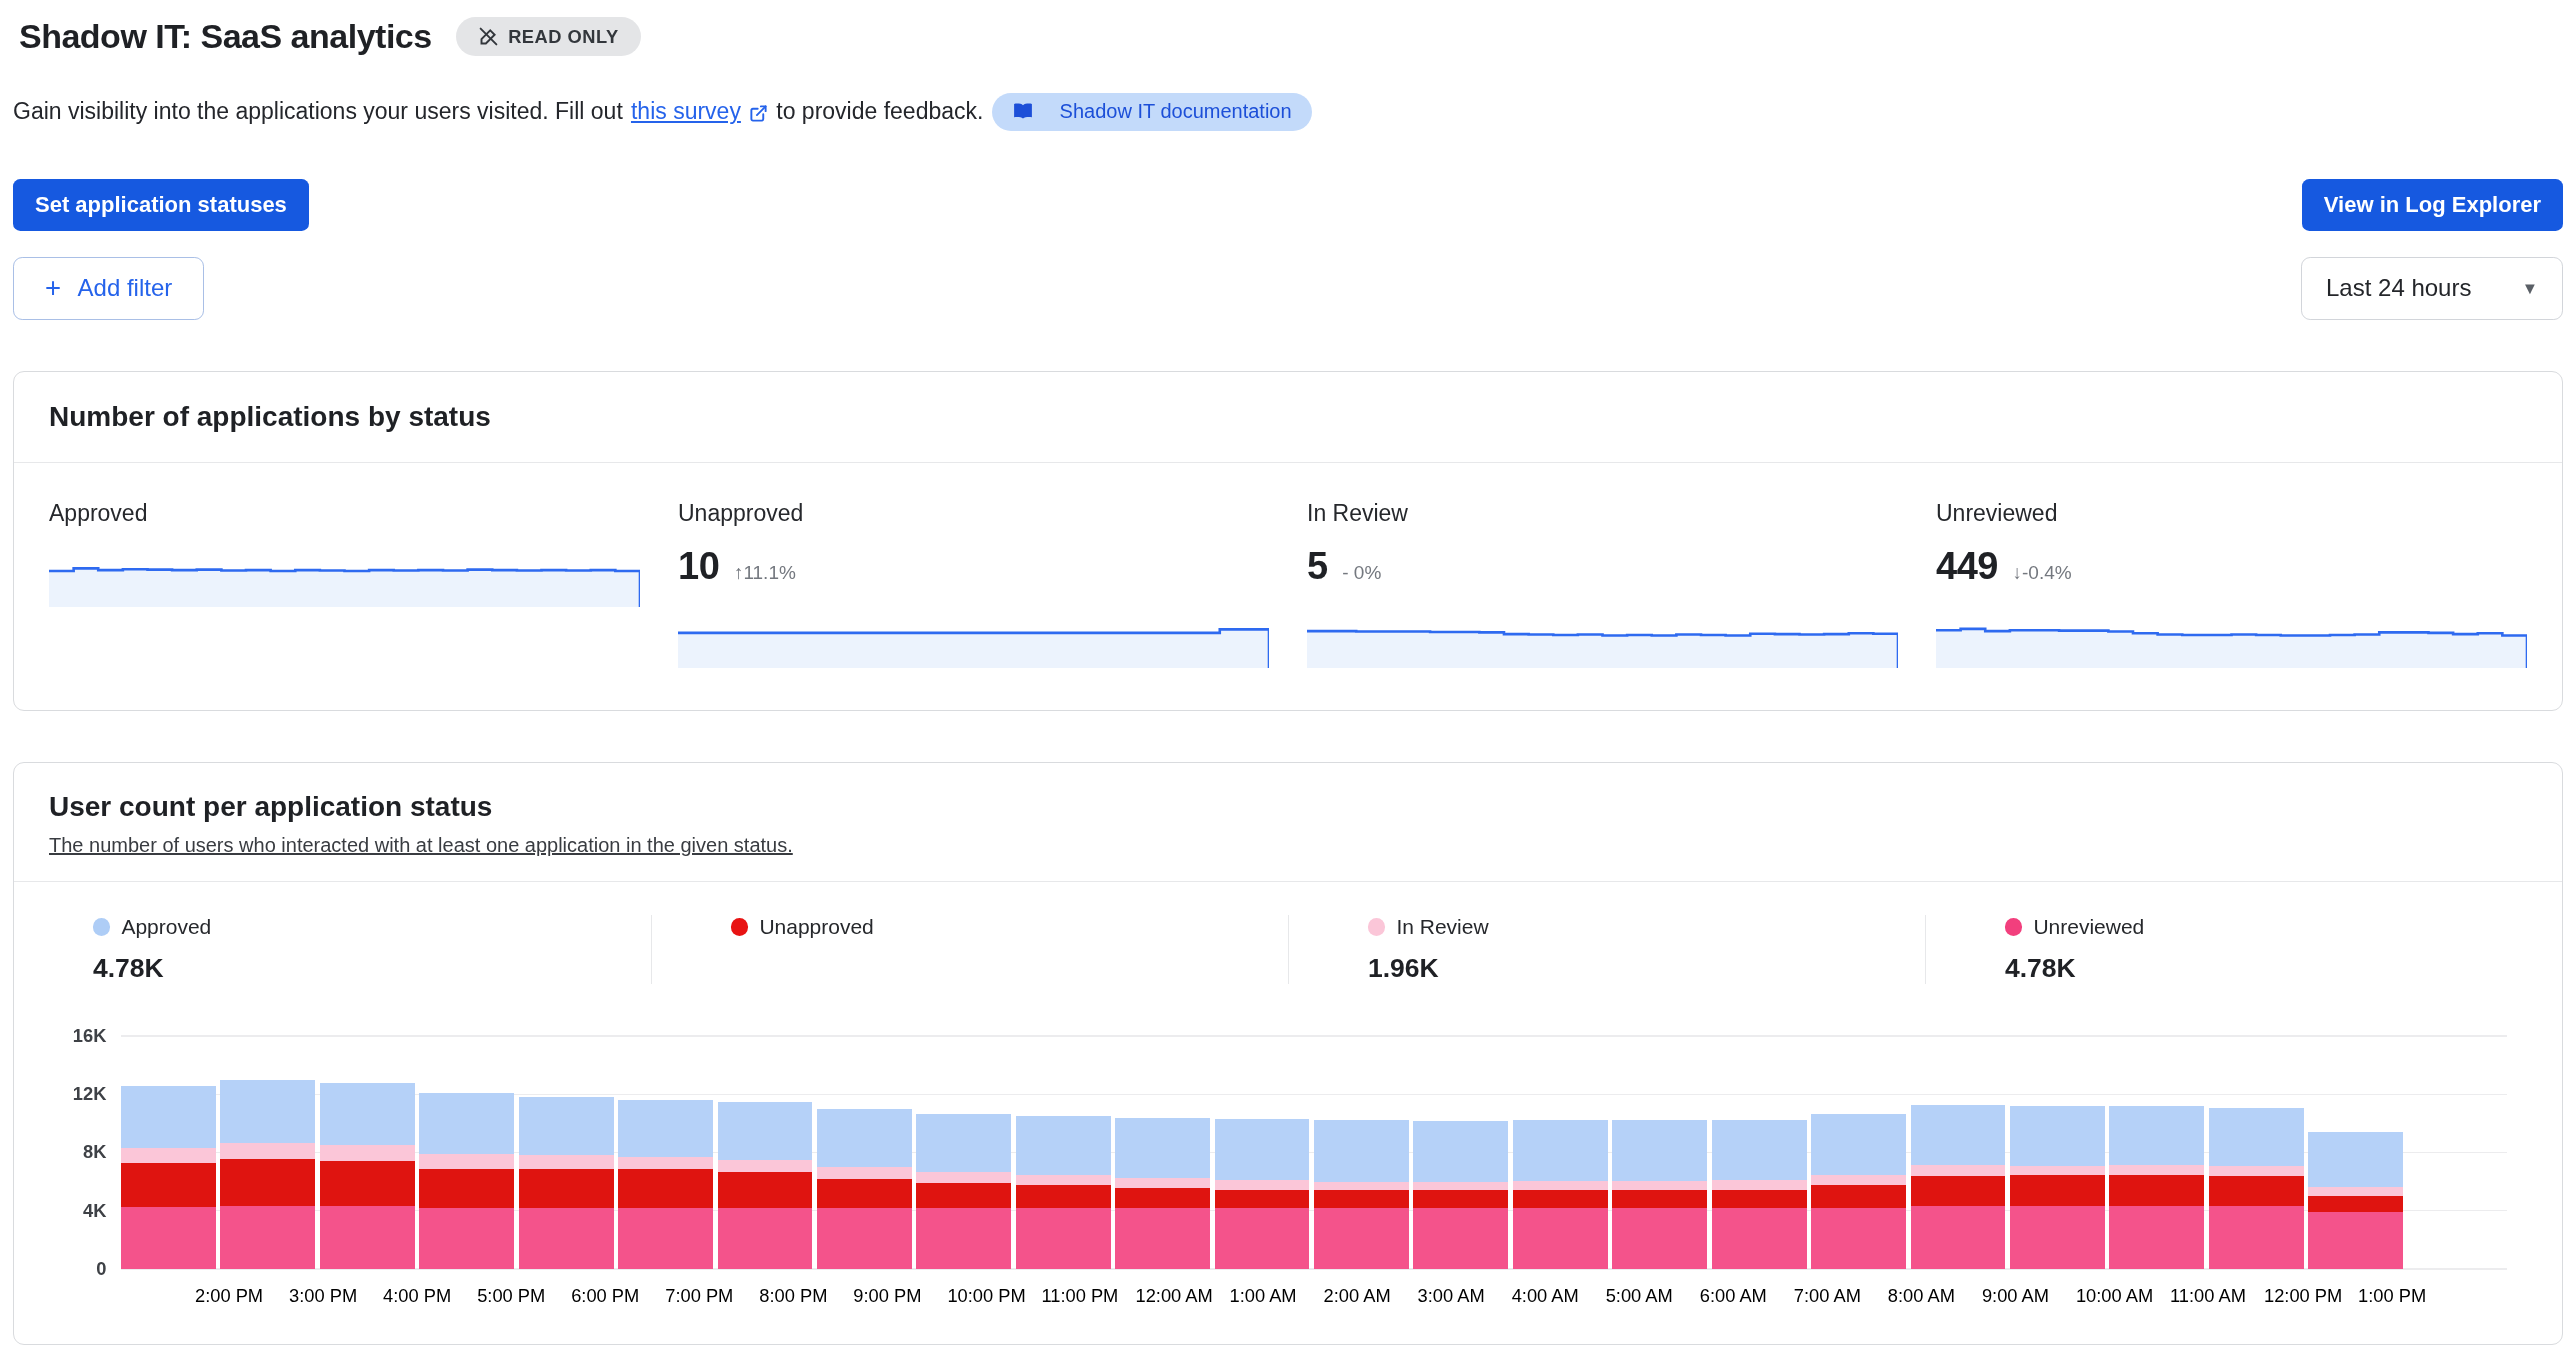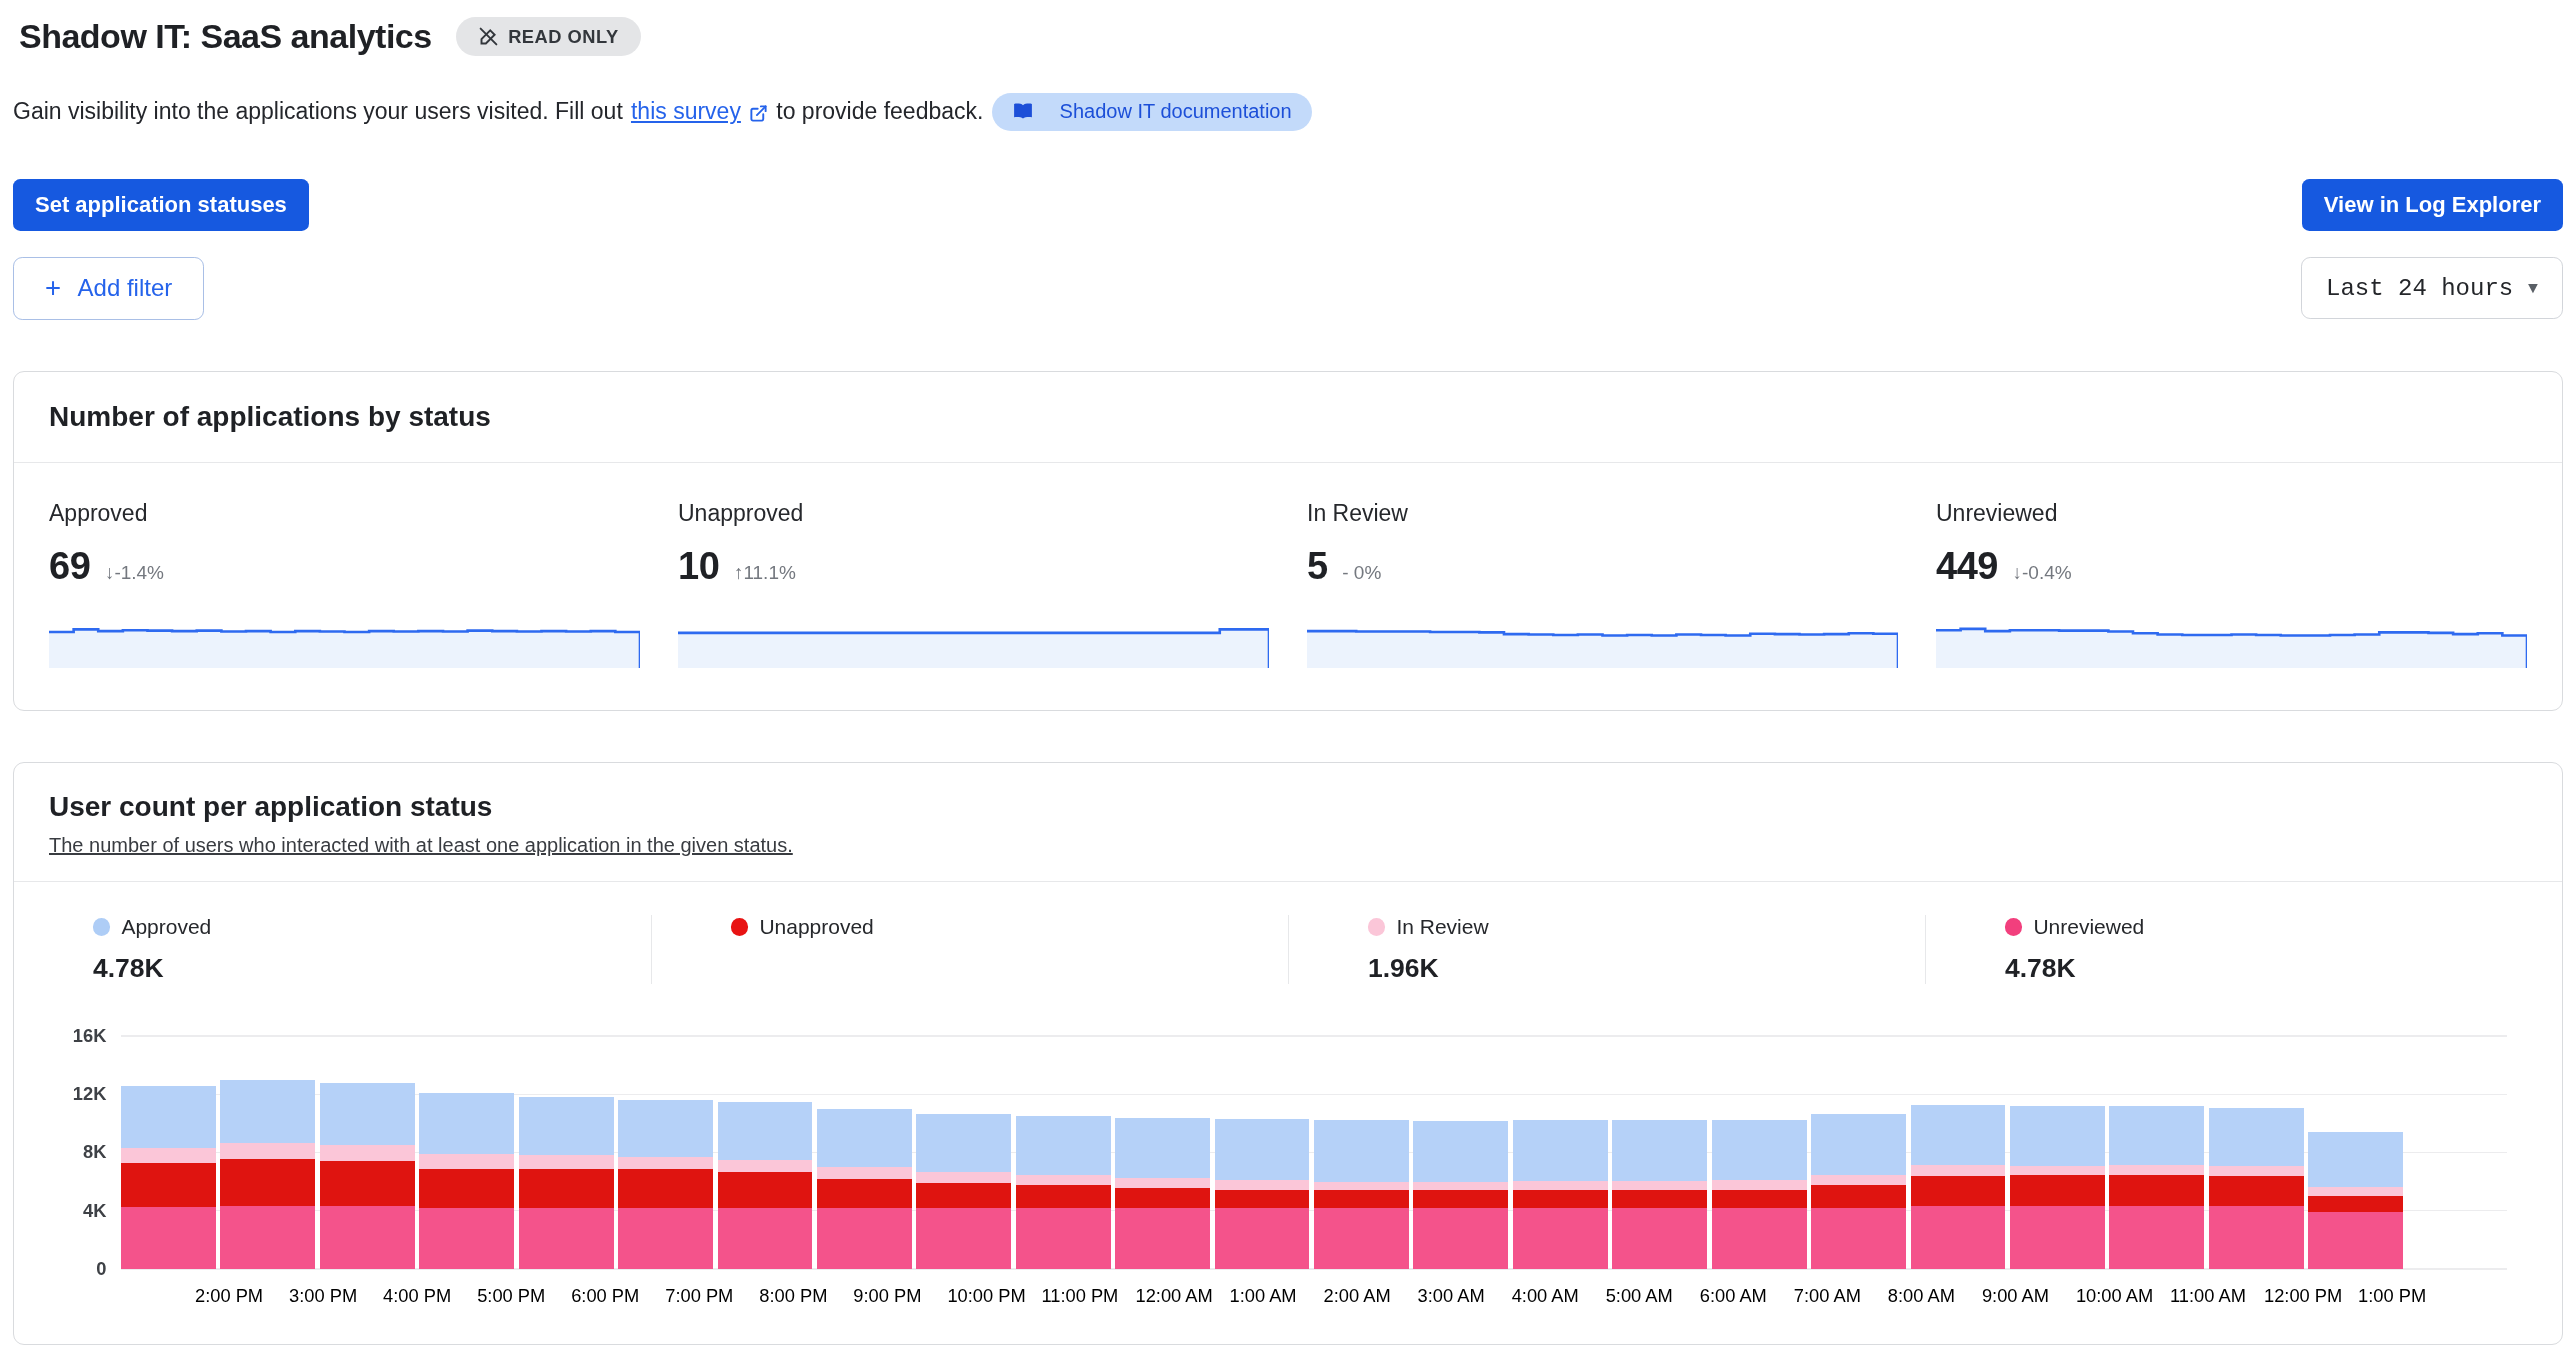--- a/index.html
+++ b/index.html
@@ -20,21 +20,21 @@
   
   .row1{display:flex;justify-content:space-between;align-items:center;margin-top:48px;}
   .row2{display:flex;justify-content:space-between;align-items:center;margin-top:26px;}
   .btn-primary{background:#1659e0;color:#fff;border:none;border-radius:7.3px;padding:13px 22px;
     font-size:22px;font-weight:bold;font-family:inherit;cursor:pointer;}
   .btn-outline{display:inline-flex;align-items:center;gap:16.5px;background:#fff;color:#2563eb;
     border:1.8px solid #a9bfe6;border-radius:9.2px;padding:16.5px 31px;font-size:24px;font-family:inherit;cursor:pointer;}
   .btn-outline .plus{font-size:27.5px;font-weight:normal;line-height:18.3px;}
   .dropdown{display:inline-flex;align-items:center;justify-content:space-between;box-sizing:border-box;
     width:262px;background:#fff;border:1.8px solid #d2d5da;border-radius:9.2px;padding:16.5px 24px;
-    font-size:24px;color:#24262a;cursor:pointer;font-family:Liberation Mono, monospace;}
+    font-size:24px;color:#24262a;cursor:pointer;}
   .dropdown .caret{color:#5a5f66;font-size:16.5px;}
 
   
   .card{border:1.8px solid #d9dbde;border-radius:11px;margin-top:51px;background:#fff;overflow:hidden;}
   .card-header{padding:29px 35px;font-size:28px;font-weight:bold;border-bottom:1.8px solid #e7e8ea;}
   .card-header2{padding:27.5px 35px 24px 35px;border-bottom:1.8px solid #e7e8ea;}
   .card-title{font-size:28px;font-weight:bold;}
   .card-subtitle{font-size:20px;color:#393c41;margin-top:11px;text-decoration:underline;}
 
   
@@ -112,24 +112,20 @@
       <span>Last 24 hours</span>
       <span class="caret">▼</span>
     </div>
   </div>
 
   <section class="card">
     <div class="card-header">Number of applications by status</div>
     <div class="stats" id="stats">
         <div>
           <div class="stat-label">Approved</div>
-          <div class="stat-value-row">
-            <span class="stat-value">69</span>
-            <span class="stat-delta">↓-1.4%</span>
-          </div>
           <svg viewBox="0 0 100 22" preserveAspectRatio="none" class="spark">
             <path d="M0 7.04 H4.17 V5.96 H8.33 V6.68 H12.50 V6.32 H16.67 V6.5 H20.83 V6.68 H25.00 V6.5 H29.17 V6.86 H33.33 V6.68 H37.50 V7.04 H41.67 V6.68 H45.83 V6.86 H50.00 V7.04 H54.17 V6.68 H58.33 V6.86 H62.50 V6.68 H66.67 V6.86 H70.83 V6.5 H75.00 V6.68 H79.17 V6.86 H83.33 V6.68 H87.50 V6.86 H91.67 V6.68 H95.83 V7.04 H100.00 V22 H0 Z" fill="#ecf3fd"></path>
             <path d="M0 7.04 H4.17 V5.96 H8.33 V6.68 H12.50 V6.32 H16.67 V6.5 H20.83 V6.68 H25.00 V6.5 H29.17 V6.86 H33.33 V6.68 H37.50 V7.04 H41.67 V6.68 H45.83 V6.86 H50.00 V7.04 H54.17 V6.68 H58.33 V6.86 H62.50 V6.68 H66.67 V6.86 H70.83 V6.5 H75.00 V6.68 H79.17 V6.86 H83.33 V6.68 H87.50 V6.86 H91.67 V6.68 H95.83 V7.04 H100.00 V22" fill="none" stroke="#2e6af0" stroke-width="2.6" vector-effect="non-scaling-stroke"></path>
           </svg>
         </div>
         <div>
           <div class="stat-label">Unapproved</div>
           <div class="stat-value-row">
             <span class="stat-value">10</span>
             <span class="stat-delta">↑11.1%</span>

